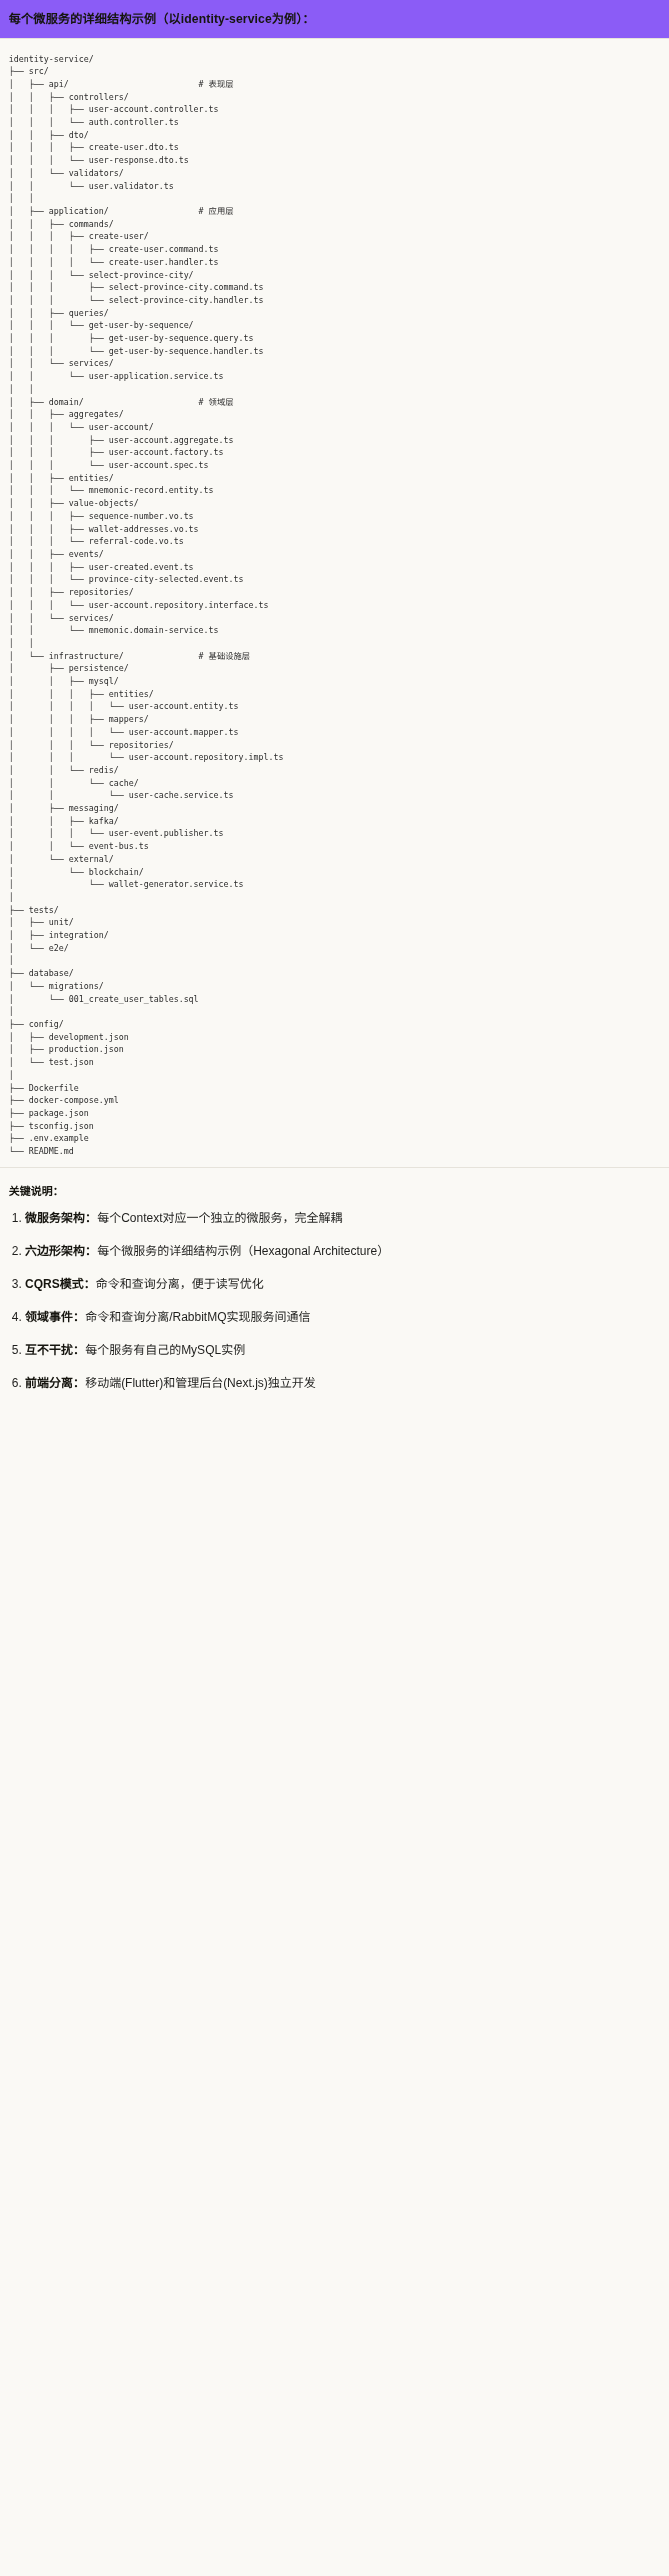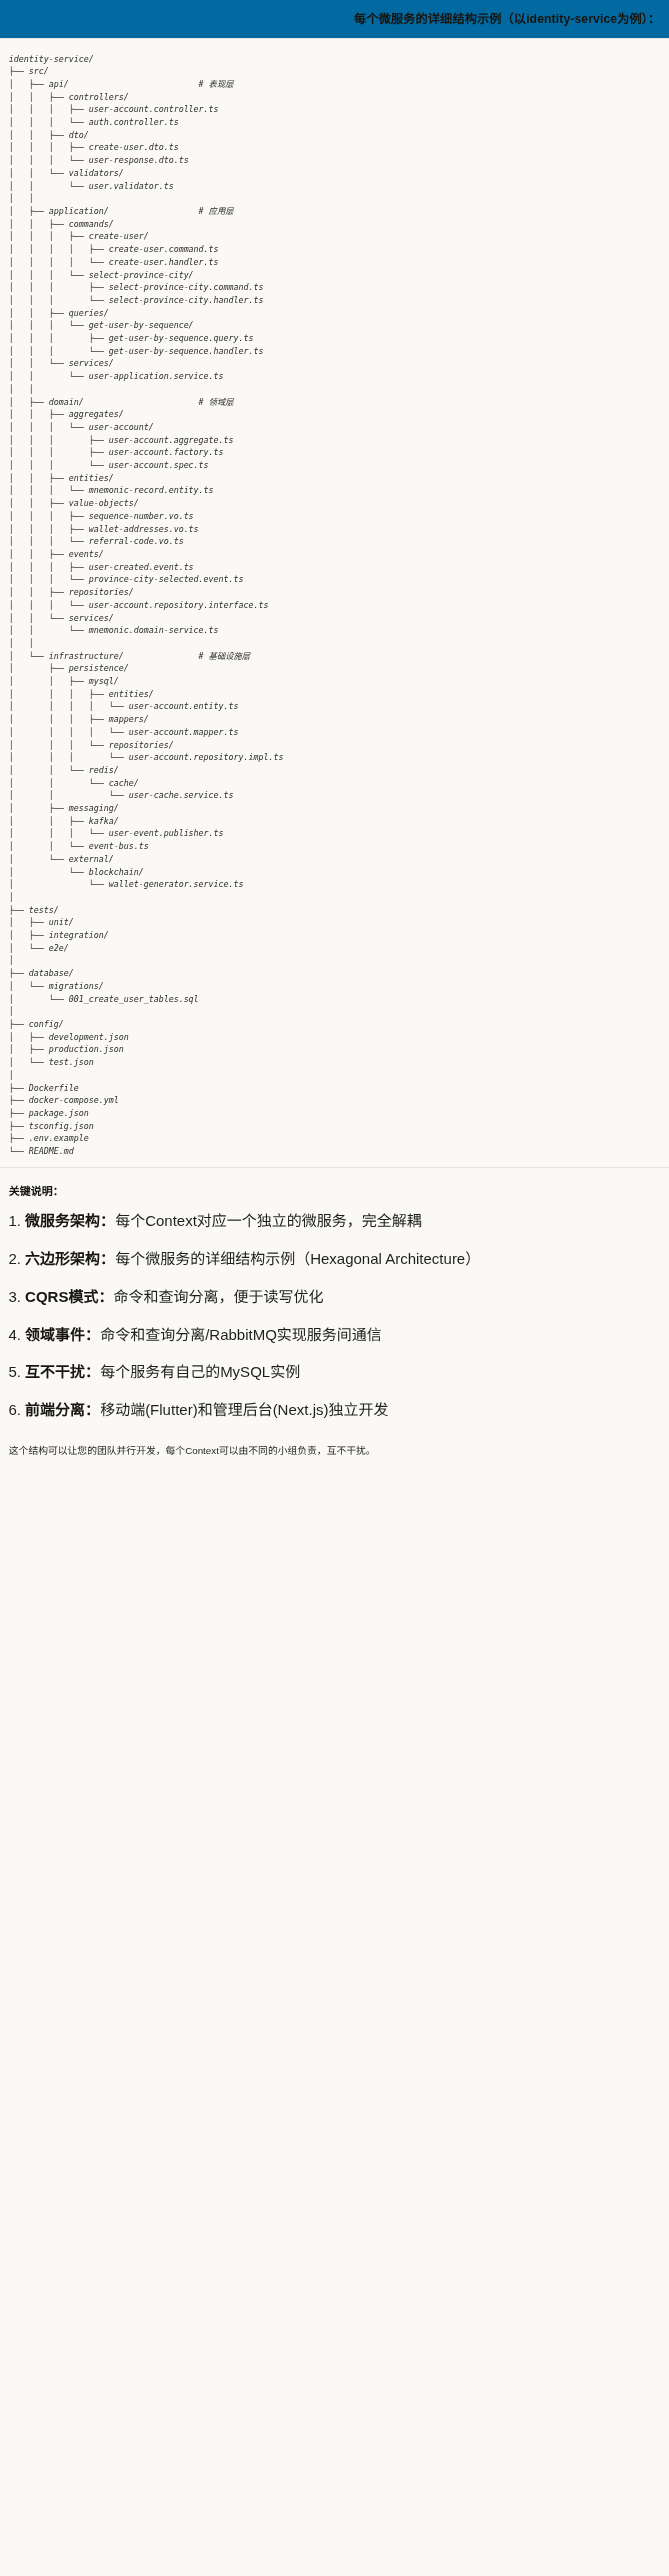--- a/index.html
+++ b/index.html
@@ -17,22 +17,21 @@
   .page {
     width: 669px;
     box-sizing: border-box;
     background: #faf9f5;
   }
 
   
   .doc-header {
     padding: 11.3px 8.8px 10px 8.8px;
     border-bottom: 0.6px solid #e6e3db;
-    background: #0369a1;
-    text-align: right;
+    background: #8b5cf6;
   }
   .doc-title {
     font-family: "Liberation Sans", sans-serif;
     font-weight: 700;
     font-size: 12.2px;
     line-height: 1.35;
     letter-spacing: 0.1px;
     color: #16150f;
     margin: 0;
   }
@@ -44,42 +43,41 @@
   }
   pre.tree {
     margin: 0;
     font-family: "DejaVu Sans Mono", "Liberation Mono", monospace;
     font-size: 8.3px;
     line-height: 12.7px;
     color: #2b2b2b;
     white-space: pre;
     tab-size: 4;
     letter-spacing: 0px;
-    font-style: italic;
   }
 
   
   .notes {
     padding: 6.3px 8.8px 3.8px 8.8px;
     border-top: 0.6px solid #e6e3db;
   }
   .notes-title {
     font-weight: 700;
     font-size: 11px;
     line-height: 1.5;
     margin: 8.8px 0 10px 0;
     color: #16150f;
   }
   ol.notes-list {
     margin: 0;
     padding: 0 0 0 16.3px;
     list-style: decimal;
   }
   ol.notes-list > li {
-    font-size: 15px;
+    font-size: 12px;
     line-height: 1.6;
     margin: 0 0 13.8px 0;
     color: #1f1f1d;
   }
   ol.notes-list > li:last-child { margin-bottom: 21px; }
   ol.notes-list > li .term {
     font-weight: 700;
     color: #16150f;
   }
   ol.notes-list > li .desc {
@@ -209,17 +207,16 @@
         <span class="term">领域事件</span><span class="term">：</span><span class="desc">命令和查询分离/RabbitMQ实现服务间通信</span>
       </li>
       <li>
         <span class="term">互不干扰</span><span class="term">：</span><span class="desc">每个服务有自己的MySQL实例</span>
       </li>
       <li>
         <span class="term">前端分离</span><span class="term">：</span><span class="desc">移动端(Flutter)和管理后台(Next.js)独立开发</span>
       </li>
     </ol>
 
-    <p class="closing">这个结构可以让您的团队并行开发，每个Context可以由不同的小组负责，互不干扰。</p>
   </div>
 
 </div>
 
 
 </body></html>

